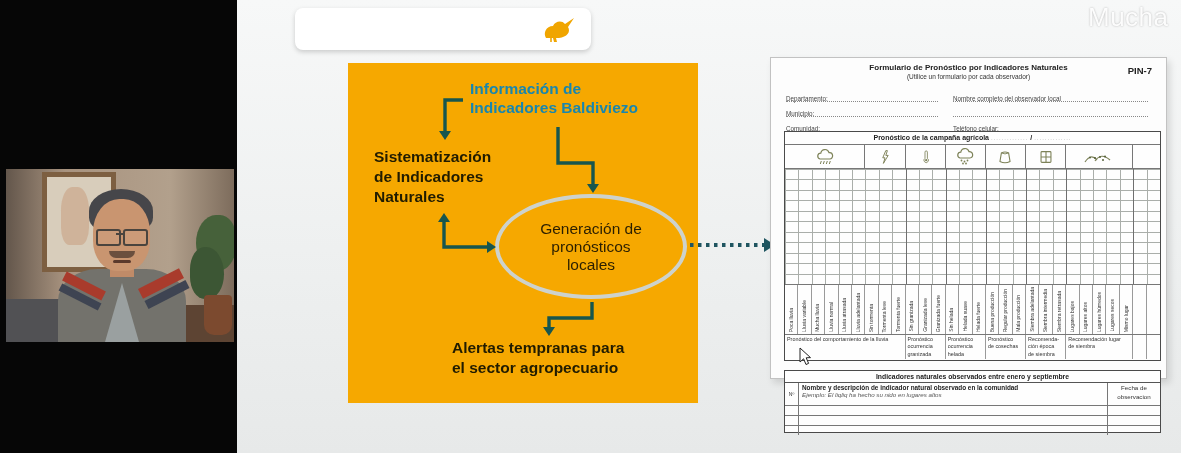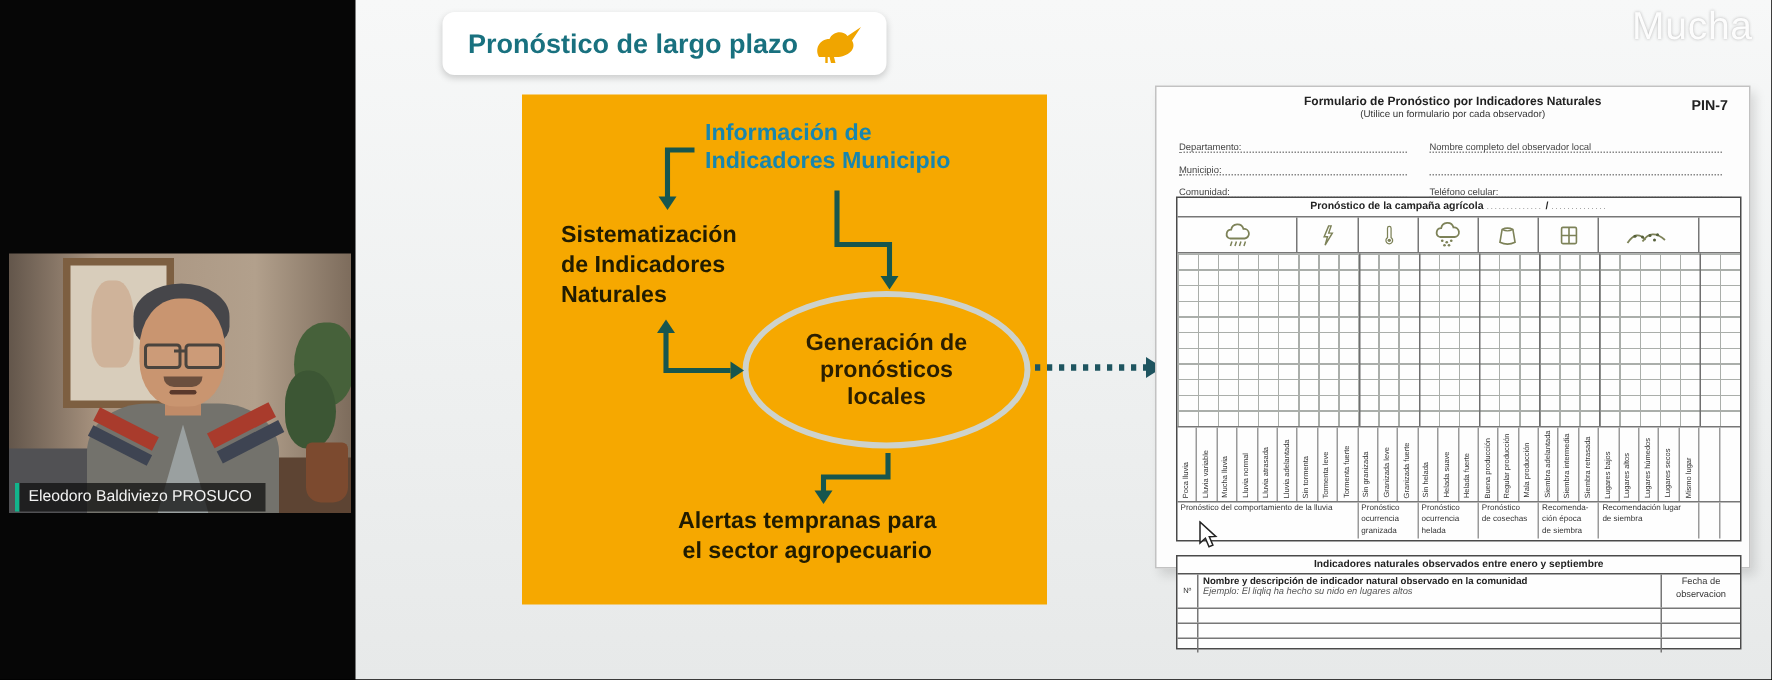--- a/index.html
+++ b/index.html
@@ -50,22 +50,22 @@
   .banner-title{color:#19717f;font-size:18px;font-weight:700;padding-left:17px;}
   .banner-bird{position:absolute;right:10px;top:8px;}
 
   
   .orange-box{left:348px;top:63px;width:350px;height:340px;background:#F6A800;}
   .pre{white-space:pre-line;}
   .node-info{left:470px;top:79px;color:#1886AE;font-size:15.5px;font-weight:700;line-height:19px;}
   .node-sist{left:374px;top:147px;color:#211c00;font-size:15.5px;font-weight:700;line-height:20px;}
   .ellipse{left:495px;top:194px;width:192px;height:105px;border:4px solid #cdd2cc;border-radius:50%;
     display:flex;align-items:center;justify-content:center;box-sizing:border-box;}
-  .node-gen{color:#2b1f00;font-size:15.5px;font-weight:700;line-height:18px;text-align:center;}
-  .node-alert{left:452px;top:338px;color:#211c00;font-size:15.5px;font-weight:700;line-height:20px;text-align:center;}
+  .node-gen{color:#2b1f00;font-size:15.5px;font-weight:400;line-height:18px;text-align:center;}
+  .node-alert{left:452px;top:338px;color:#211c00;font-size:15.5px;font-weight:700;line-height:20px;}
   .arrows-svg{left:340px;top:60px;}
 
   
   .form{left:770px;top:57px;width:397px;height:322px;background:#fdfdfd;border:1px solid #c2c2c2;
     box-shadow:3px 4px 7px rgba(0,0,0,.13);box-sizing:border-box;color:#333;}
   .f-title{left:0;top:5px;width:100%;text-align:center;font-size:8px;font-weight:700;color:#222;}
   .f-sub{left:0;top:15px;width:100%;text-align:center;font-size:6.5px;color:#333;}
   .f-pin{right:14px;top:7px;font-size:9.5px;font-weight:700;color:#222;}
   .fields-l{left:15px;top:29px;width:152px;}
   .fields-r{left:182px;top:29px;width:195px;}
@@ -132,41 +132,36 @@
     <div class="abs p-accent-r"></div>
     <div class="abs p-shirt"></div>
     <div class="abs p-neck"></div>
     <div class="abs p-hair"></div>
     <div class="abs p-head"></div>
     <div class="abs p-glass l"></div>
     <div class="abs p-glass r"></div>
     <div class="abs p-bridge"></div>
     <div class="abs p-mus"></div>
     <div class="abs p-mouth"></div>
-    <div class="abs name-tag">
-      <div class="name-bar"></div>
-      <div class="name-text">Eleodoro Baldiviezo PROSUCO</div>
-    </div>
   </div>
 </div>
 
 <div class="abs slide-bg"></div>
 <div class="abs watermark">Mucha</div>
 
 <div class="abs banner">
-  <span class="banner-title">Pronóstico de largo plazo</span>
   <svg class="banner-bird" width="42" height="27" viewBox="0 0 42 27">
     <path fill="#F0A500" d="M7 22 C4 17 7 10 14 10 C16 5 23 4 26 8 L35 2 L29 11 C32 16 28 21 20 22 L17 22 L18 26 L15 26 L14 22 Z"></path>
     <line x1="12" y1="22" x2="12" y2="26" stroke="#F0A500" stroke-width="1.6"></line>
   </svg>
 </div>
 
 <div class="abs orange-box"></div>
 <div class="abs node-info pre">Información de
-Indicadores Municipio</div>
+Indicadores Baldiviezo</div>
 <div class="abs node-sist pre">Sistematización
 de Indicadores
 Naturales</div>
 <div class="abs ellipse">
   <div class="node-gen pre">Generación de
 pronósticos
 locales</div>
 </div>
 <div class="abs node-alert pre">Alertas tempranas para
 el sector agropecuario</div>

